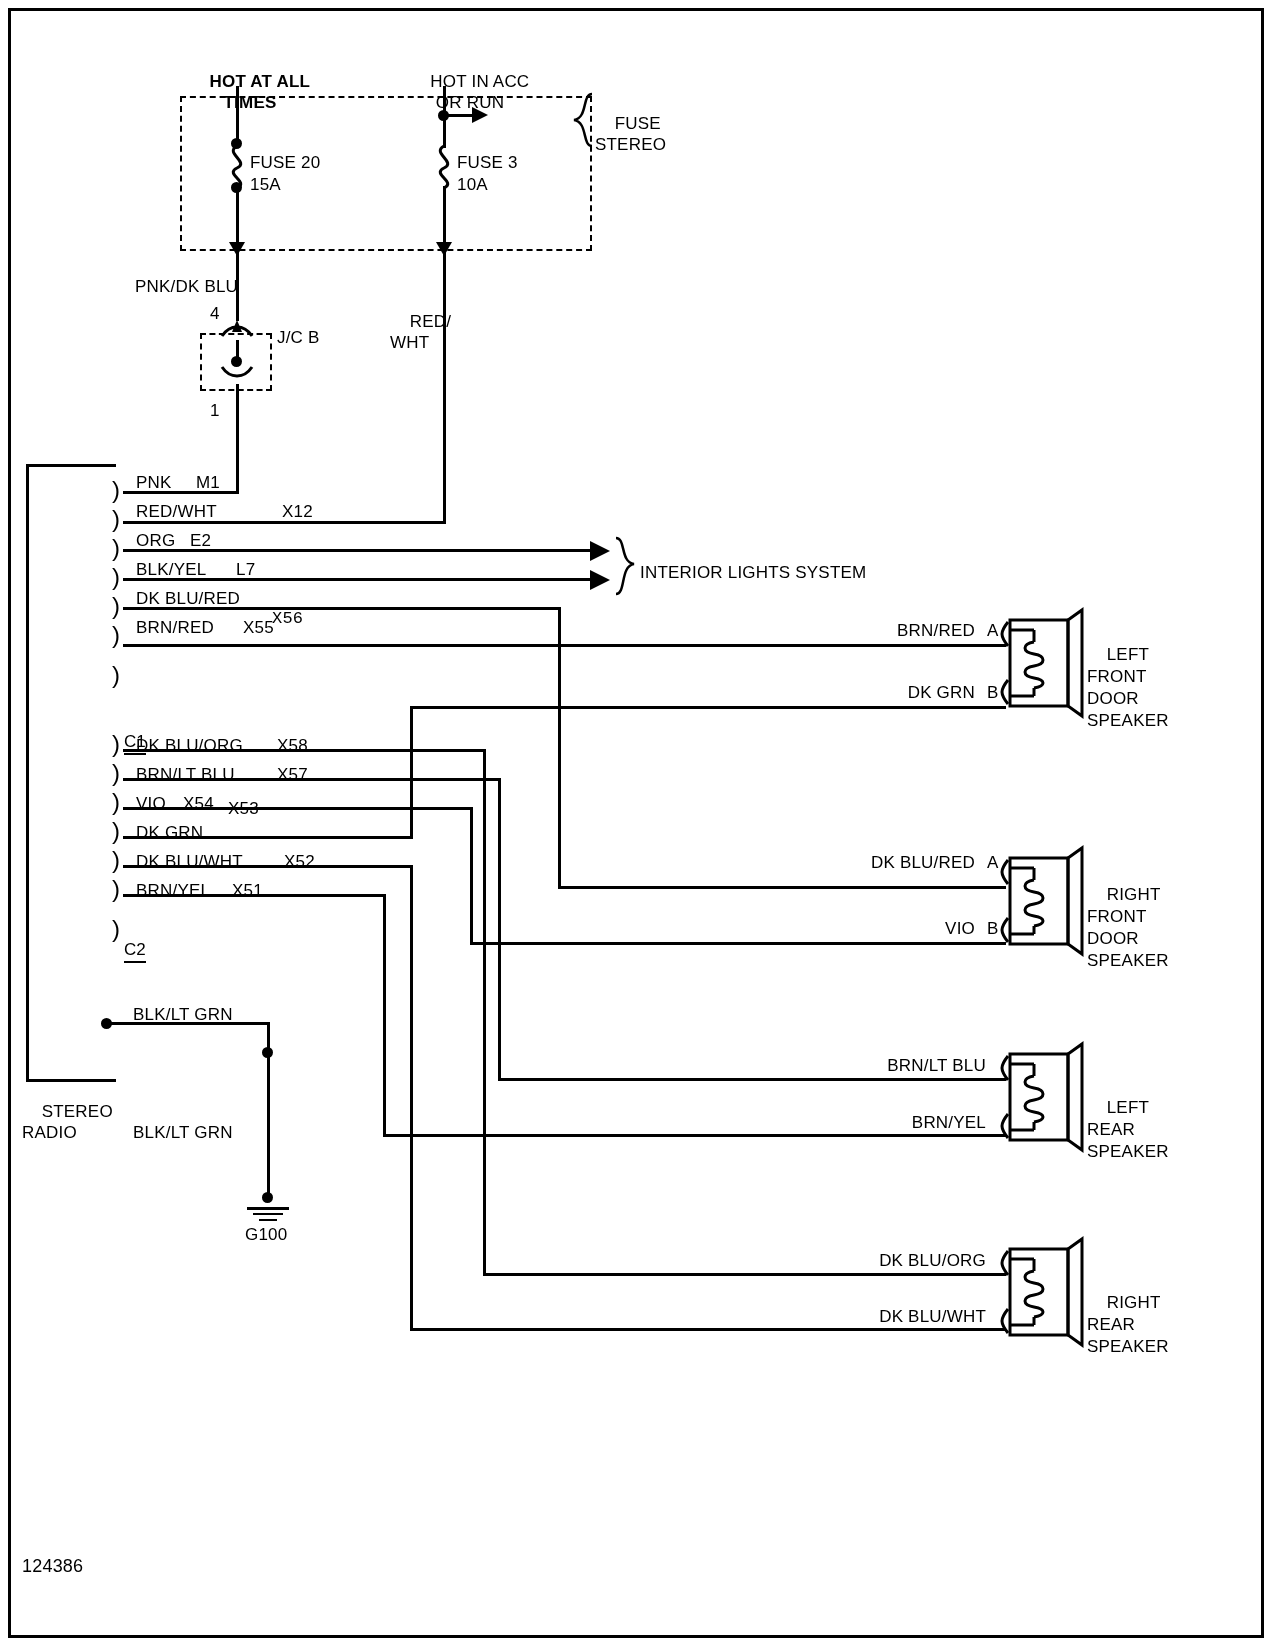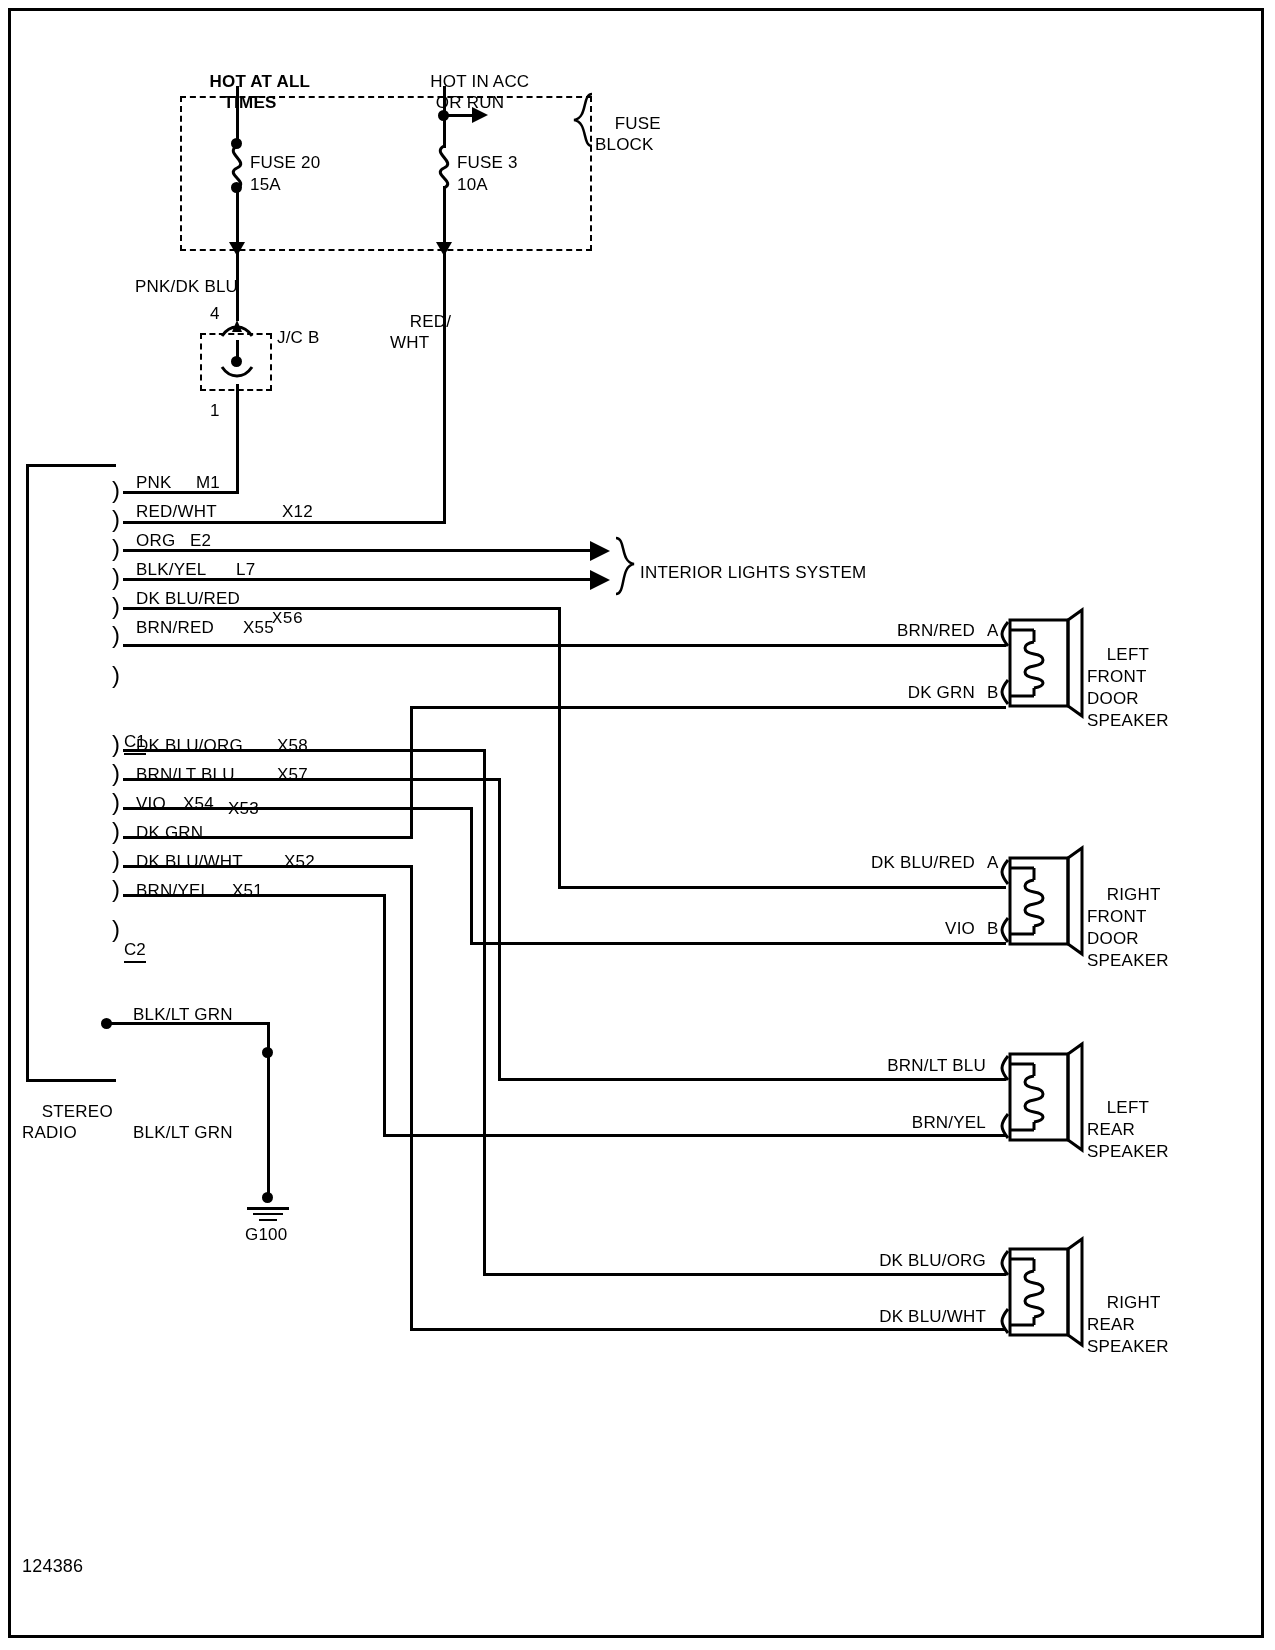--- a/index.html
+++ b/index.html
@@ -85,21 +85,21 @@
   </div>
   <div class="lbl ctr" style="left:350px; top:50px; width:240px;">
     <span style="white-space:pre-line;">HOT IN ACC
 OR RUN</span>
   </div>
 
   <div class="dashbox" style="left:180px; top:96px; width:412px; height:155px;"></div>
 
   <div class="lbl" style="left:595px; top:92px;">
     <span style="white-space:pre-line;">FUSE
-BLOCK</span>
+STEREO</span>
   </div>
 
   <svg style="position:absolute; left:568px; top:92px;" width="30" height="60">
     <path d="M24 2 C14 2, 20 26, 6 28 C20 30, 14 54, 24 54" stroke="#000" stroke-width="2.5" fill="none"></path>
   </svg>
 
   <div class="wire v" style="left:236px; top:86px; height:62px;"></div>
   <div class="dot" style="left:231px; top:138px;"></div>
 
   <svg style="position:absolute; left:222px; top:146px;" width="30" height="42">

